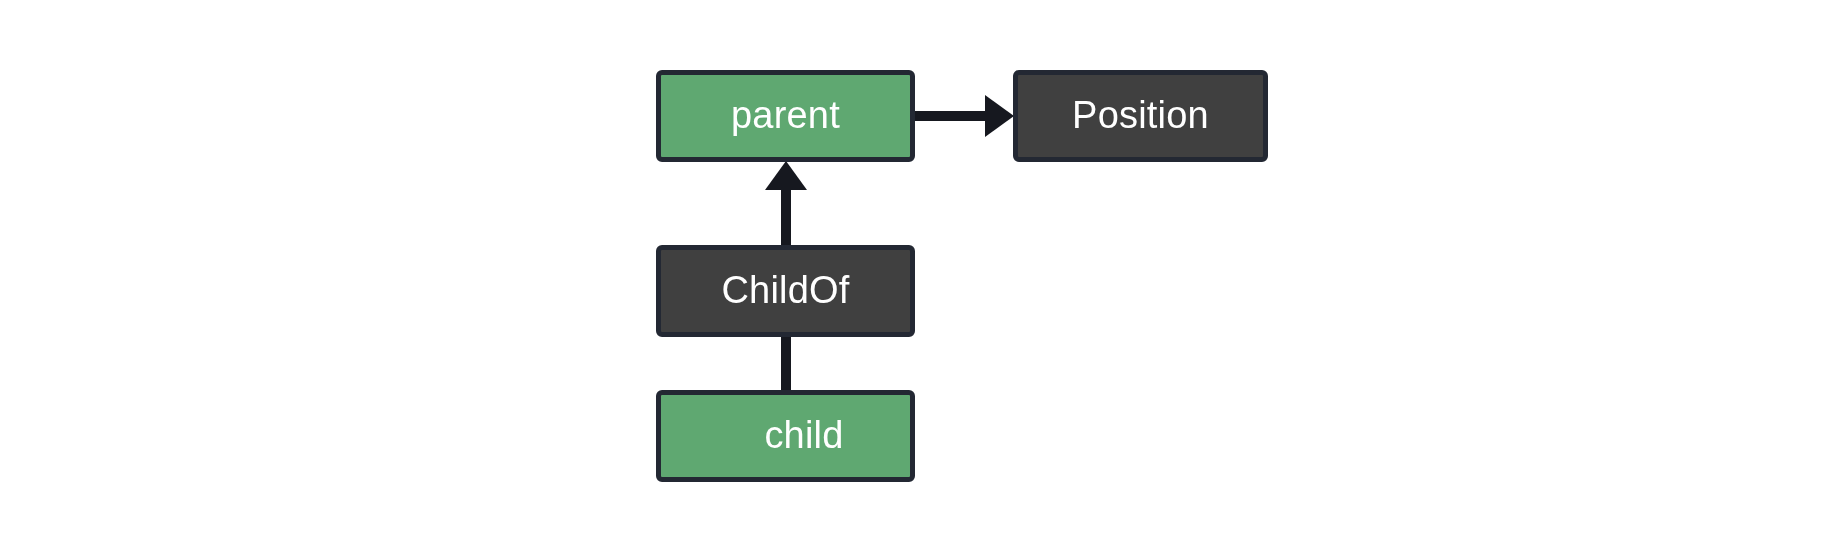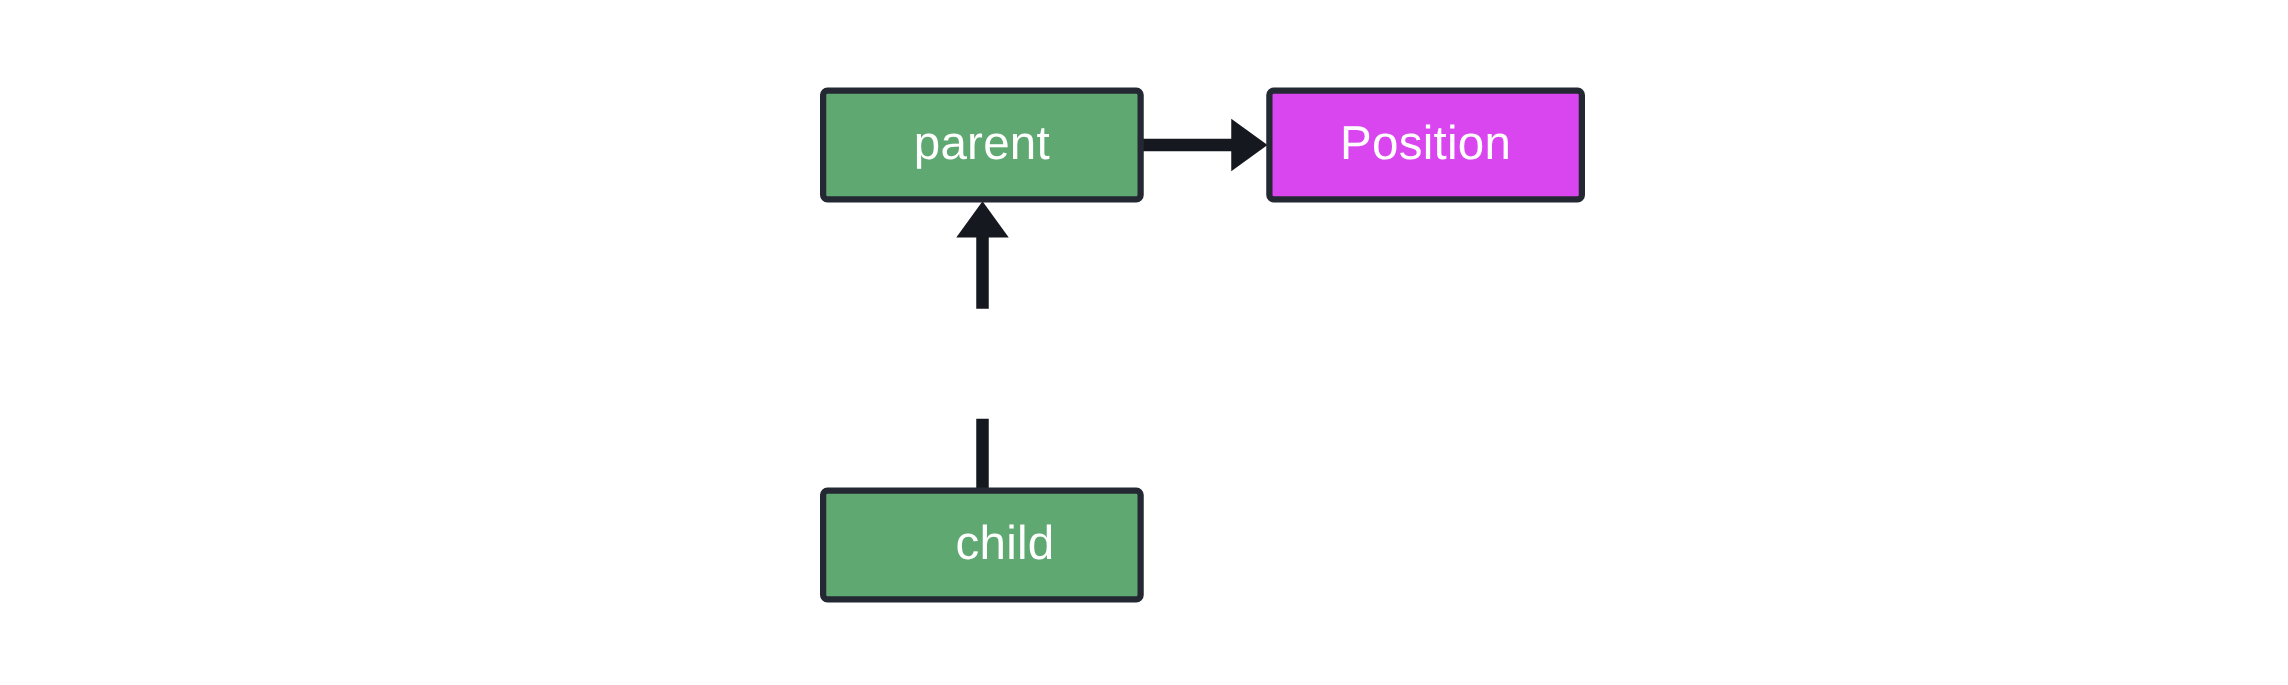--- a/index.html
+++ b/index.html
@@ -41,21 +41,21 @@
     line-height: 1;
     letter-spacing: 0.2px;
     white-space: nowrap;
     user-select: none;
   }
   .node-label {
     display: block;
     transform: translateY(-1px);
   }
   .node--entity { background: #5FA871; }
-  .node--component { background: #d946ef; }
+  .node--component { background: #404040; }
 
   #node-parent   { left: 656px;  top: 70px;  width: 259px; height: 92px; }
   #node-position { left: 1013px; top: 70px;  width: 255px; height: 92px; }
   #node-childof  { left: 656px;  top: 245px; width: 259px; height: 92px; }
   #node-child    { left: 656px;  top: 390px; width: 259px; height: 92px; padding-left: 37px; }
 </style>
 </head>
 <body>
 
 <div id="canvas">
@@ -78,18 +78,21 @@
   </svg>
 
   <div id="node-parent" class="node node--entity">
     <span class="node-label">parent</span>
   </div>
 
   <div id="node-position" class="node node--component">
     <span class="node-label">Position</span>
   </div>
 
+  <div id="node-childof" class="node node--component">
+    <span class="node-label">ChildOf</span>
+  </div>
 
   <div id="node-child" class="node node--entity">
     <span class="node-label">child</span>
   </div>
 
 </div>
 
 </body></html>

